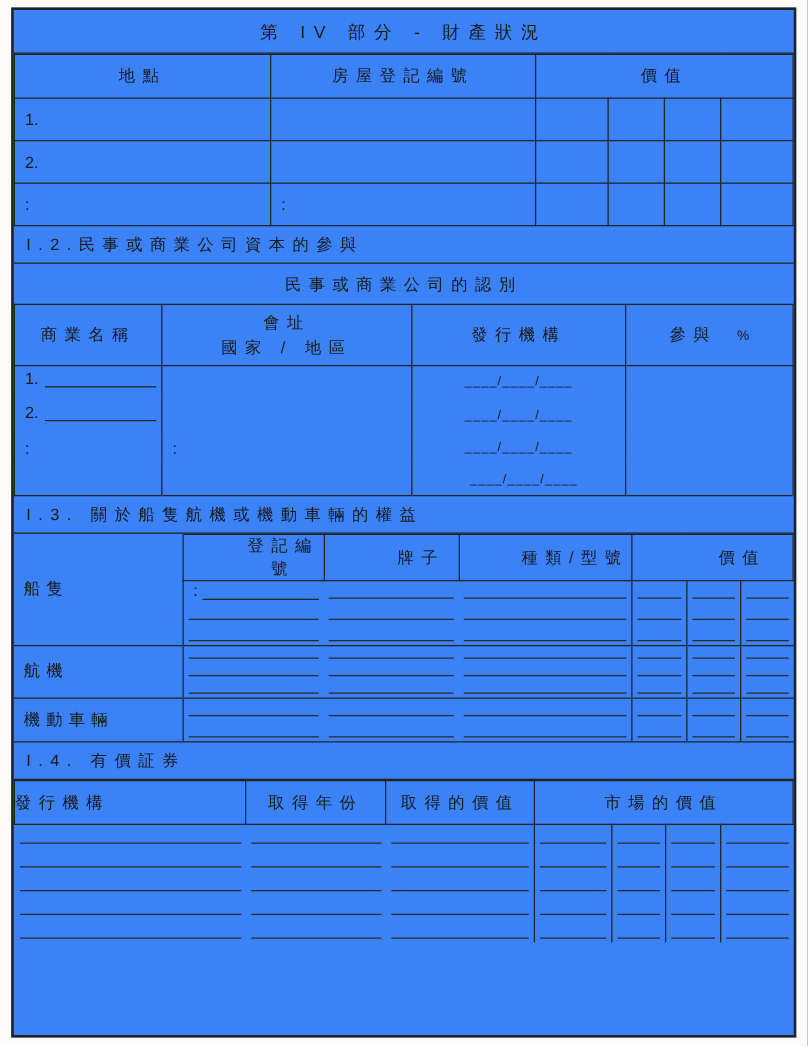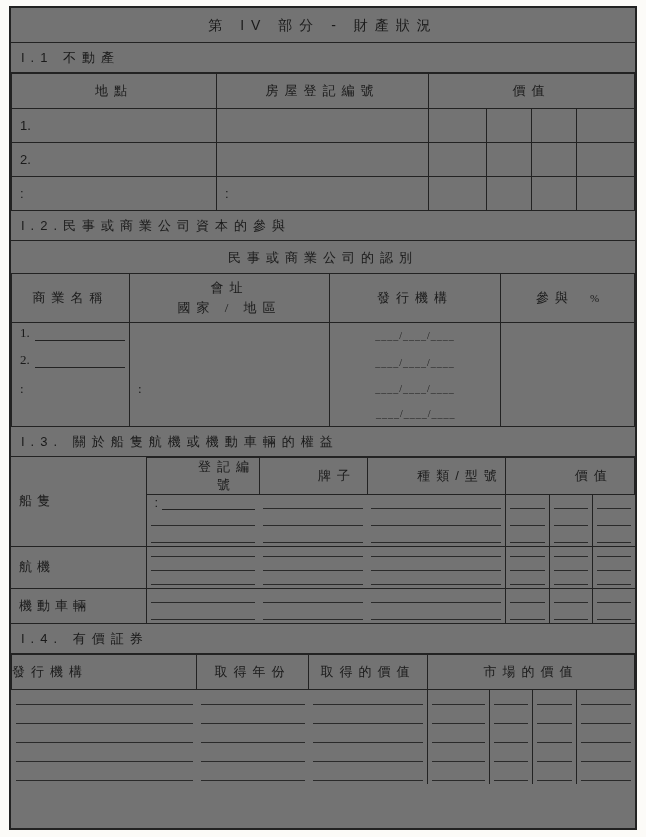--- a/index.html
+++ b/index.html
@@ -6,21 +6,21 @@
   html,body { width:646px; height:837px; }
   body {
     background:#f6f5f1;
     font-family:"Liberation Sans", sans-serif;
     color:#1a1a1a;
     position:relative;
   }
   .sheet { position:absolute; inset:0; background:#fcfbf8; }
   .frame {
     position:absolute; left:9px; top:6px; width:628px; height:824px;
-    border:2px solid #222; background:#737373; overflow:hidden;
+    border:2px solid #222; background:#3b82f6; overflow:hidden;
   }
   .row-part {
     height:35px; line-height:35px; text-align:center;
     font-size:14px; letter-spacing:7px; border-bottom:1px solid #222;
   }
   .row-chapter {
     height:50px; display:flex; align-items:center; justify-content:center;
     font-size:14px; letter-spacing:7px; border-bottom:1px solid #222;
   }
   .sec-head {
@@ -33,21 +33,21 @@
   }
   table { width:100%; border-collapse:collapse; table-layout:fixed; }
   th { font-weight:normal; font-size:13px; letter-spacing:6px; text-align:center; }
   td { font-size:13px; }
 
   
   .t1 th, .t1 td { border:1px solid #222; }
   .t1 .lab { padding-left:8px; vertical-align:middle; }
 
   
-  .t2 { border-bottom:1px solid #222;font-family:Liberation Serif, serif; }
+  .t2 { border-bottom:1px solid #222; }
   .t2 th, .t2 td { border-left:1px solid #222; border-right:1px solid #222; }
   .t2 th { border-bottom:1px solid #222; vertical-align:middle; }
   .t2 th div { line-height:20px; }
   .pct { font-size:11px; margin-left:16px; letter-spacing:0; }
   .namecell { display:flex; align-items:flex-end; padding:0 4px 6px 8px; height:100%; }
   .namecell .fill { flex:1; border-bottom:1px solid #222; margin-left:5px; }
   .datecell { text-align:center; vertical-align:middle; letter-spacing:1px; font-size:10px; }
   .indent { text-align:left; padding-left:46px; }
   .coltxt { padding-left:8px; vertical-align:middle; }
 
@@ -74,21 +74,20 @@
   .h17{height:17px} .h14{height:14px}
 </style>
 </head>
 <body>
 
 <div class="sheet">
   <div class="frame">
 
     <div class="row-part">第 IV 部分 - 財產狀況</div>
 
-    <div class="sec-head">I.1 不動產</div>
     <table class="t1">
       <colgroup>
         <col style="width:205px">
           <col style="width:212px">
         <col style="width:58px">
           <col style="width:45px">
           <col style="width:45px">
           <col>
       </colgroup>
       <tbody>

